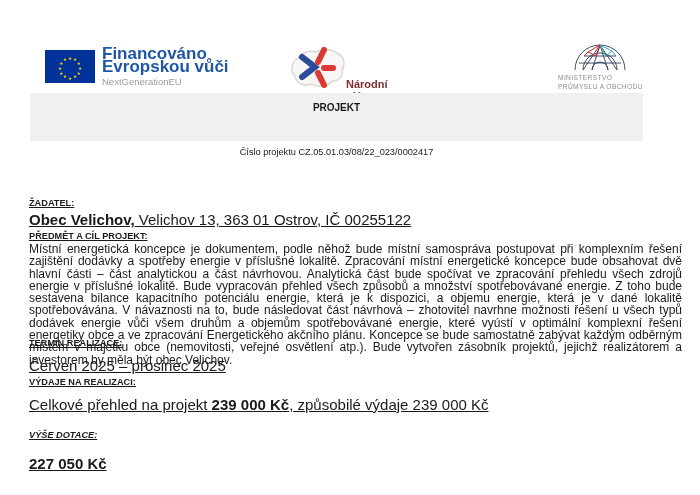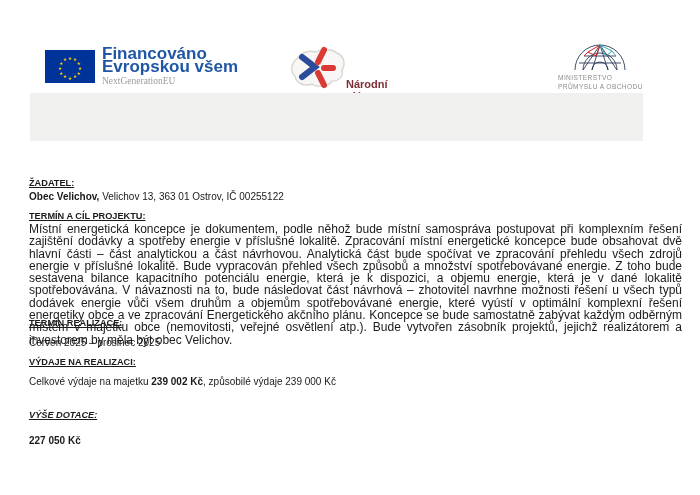--- a/index.html
+++ b/index.html
@@ -7,44 +7,44 @@
     width:700px;height:495px;position:relative;background:#ffffff;
     font-family:"Liberation Sans","DejaVu Sans",sans-serif;
     color:#1a1a1a;overflow:hidden;
   }
   .abs{position:absolute;}
 
   
   .eu-flag{left:45px;top:50px;width:50px;height:33px;}
   .eu-text{left:102px;top:47px;line-height:13px;}
   .eu-text .l{font-size:17px;font-weight:bold;color:#1f57a5;}
-  .eu-text .s{font-size:9.5px;color:#9b9b9b;margin-top:2px;font-family:Liberation Serif, serif;}
+  .eu-text .s{font-size:9.5px;color:#9b9b9b;margin-top:2px;}
 
   .npo{left:288px;top:44px;width:130px;height:52px;}
   .npo-svg{position:absolute;left:0;top:0;}
   .npo-text{position:absolute;left:58px;top:2px;font-size:11px;font-weight:bold;
             color:#7e2f35;line-height:12px;margin-top:32px;}
 
   .mpo{left:556px;top:36px;width:110px;height:60px;}
   .mpo-svg{position:absolute;left:16px;top:0;}
   .mpo-text{position:absolute;left:2px;top:38px;font-size:6.6px;color:#8d8d8d;
             letter-spacing:0.4px;line-height:8.5px;white-space:nowrap;}
 
   
   .title-box{left:30px;top:93px;width:613px;height:48px;background:#f0f0ee;text-align:center;}
   .title-box .t1{font-size:10px;font-weight:bold;margin-top:9px;}
   .title-box .t2{font-size:11.5px;font-weight:bold;margin-top:4px;}
 
   .subtitle{left:30px;top:146px;width:613px;text-align:center;font-size:9.2px;line-height:13px;}
 
   
   .heading{font-size:9.2px;font-weight:bold;text-decoration:underline;white-space:nowrap;}
-  .body-line{font-size:10px;white-space:nowrap;}
+  .body-line{font-size:15px;white-space:nowrap;text-decoration:underline;}
   .body-par{font-size:12px;line-height:12.3px;text-align:justify;margin:0;}
-  .col{left:29px;width:653px;}
+  .col{left:29px;width:653px;margin-top:20px;}
   b{font-weight:bold;}
 </style>
 </head>
 <body>
 
 <div class="abs eu-flag">
   <svg width="50" height="33" viewBox="0 0 50 33">
     <rect x="0" y="0" width="50" height="33" fill="#003399"></rect>
     <g fill="#ffcc00" font-size="4.6" text-anchor="middle" font-family="DejaVu Sans, sans-serif">
       <text x="25" y="9.6">★</text>
@@ -57,21 +57,21 @@
         <text x="20" y="28.3">★</text>
       <text x="16.3" y="24.6">★</text>
         <text x="15" y="19.6">★</text>
       <text x="16.3" y="14.6">★</text>
         <text x="20" y="10.9">★</text>
     </g>
   </svg>
 </div>
 <div class="abs eu-text">
   <div class="l">Financováno</div>
-  <div class="l">Evropskou všem</div>
+  <div class="l">Evropskou vůči</div>
   <div class="s">NextGenerationEU</div>
 </div>
 
 <div class="abs npo">
   <svg class="npo-svg" width="60" height="52" viewBox="0 0 60 52">
     <path d="M10,14 C14,8 22,6 28,8 C34,4 44,5 49,9 C56,12 58,20 54,26 C56,32 50,38 44,37 C40,43 30,44 24,40 C16,43 8,39 7,32 C2,28 3,18 10,14 Z" fill="#f8f7f5" stroke="#d9d6d1" stroke-width="1.4"></path>
     <g stroke-linecap="round" fill="none">
       <path d="M14,13 L27,23 L14,33" stroke="#2d4b9b" stroke-width="6"></path>
       <path d="M36,6 L30,18" stroke="#d93a34" stroke-width="6"></path>
       <path d="M36,24 L45,24" stroke="#d93a34" stroke-width="6"></path>
@@ -101,31 +101,33 @@
       <path d="M28,9 L40,15 L34,20 Z M40,15 L44,20"></path>
     </g>
   </svg>
   <div class="mpo-text">
     <div>MINISTERSTVO</div>
     <div>PRŮMYSLU A OBCHODU</div>
   </div>
 </div>
 
 <div class="abs title-box">
+  <div class="t1">PROJEKT</div>
 </div>
 
 <div class="abs subtitle">
+  <div>Číslo projektu CZ.05.01.03/08/22_023/0002417</div>
 </div>
 
 <div class="abs col heading" style="top:178px;">ŽADATEL:</div>
 <div class="abs col body-line" style="top:191px;"><b>Obec Velichov,</b><span> Velichov 13, 363 01 Ostrov, IČ 00255122</span></div>
 
-<div class="abs col heading" style="top:211px;">TERMÍN A CÍL PROJEKTU:</div>
+<div class="abs col heading" style="top:211px;">PŘEDMĚT A CÍL PROJEKT:</div>
 <p class="abs col body-par" style="top:223px;">Místní energetická koncepce je dokumentem, podle něhož bude místní samospráva postupovat při komplexním řešení zajištění dodávky a spotřeby energie v příslušné lokalitě. Zpracování místní energetické koncepce bude obsahovat dvě hlavní části – část analytickou a část návrhovou. Analytická část bude spočívat ve zpracování přehledu všech zdrojů energie v příslušné lokalitě. Bude vypracován přehled všech způsobů a množství spotřebovávané energie. Z toho bude sestavena bilance kapacitního potenciálu energie, která je k dispozici, a objemu energie, která je v dané lokalitě spotřebovávána. V návaznosti na to, bude následovat část návrhová – zhotovitel navrhne možnosti řešení u všech typů dodávek energie vůči všem druhům a objemům spotřebovávané energie, které vyústí v optimální komplexní řešení energetiky obce a ve zpracování Energetického akčního plánu. Koncepce se bude samostatně zabývat každým odběrným místem v majetku obce (nemovitosti, veřejné osvětlení atp.). Bude vytvořen zásobník projektů, jejichž realizátorem a investorem by měla být obec Velichov.</p>
 
 <div class="abs col heading" style="top:318px;text-decoration:underline;">TERMÍN REALIZACE:</div>
 <div class="abs col body-line" style="top:337px;">Červen 2025 – prosinec 2025</div>
 
 <div class="abs col heading" style="top:357px;">VÝDAJE NA REALIZACI:</div>
-<div class="abs col body-line" style="top:376px;"><span>Celkové výdaje na majetku </span><b>239 002 Kč</b><span>, způsobilé výdaje 239 000 Kč</span></div>
+<div class="abs col body-line" style="top:376px;"><span>Celkové přehled na projekt </span><b>239 000 Kč</b><span>, způsobilé výdaje 239 000 Kč</span></div>
 
 <div class="abs col heading" style="top:410px;font-style:italic;">VÝŠE DOTACE:</div>
 <div class="abs col body-line" style="top:435px;font-weight:bold;">227 050 Kč</div>
 
 </body></html>

